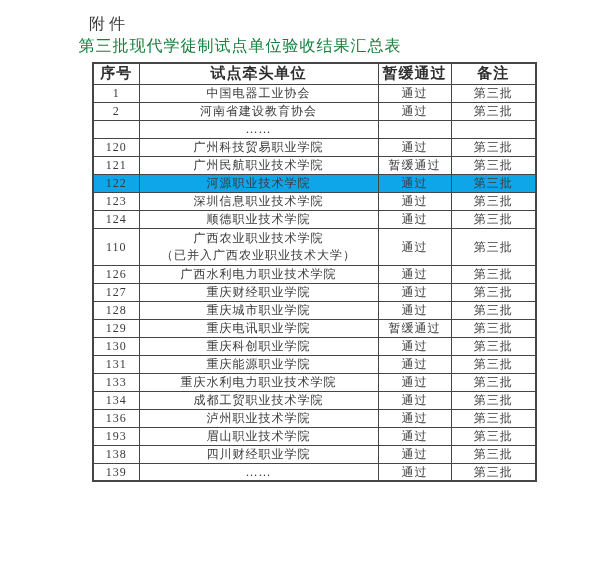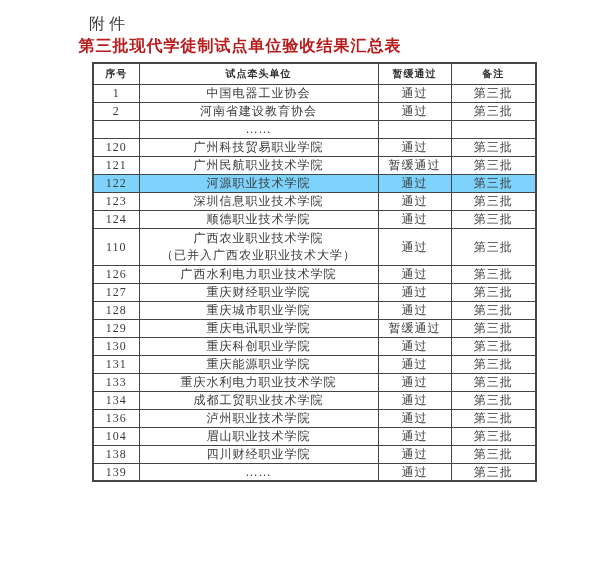--- a/index.html
+++ b/index.html
@@ -17,23 +17,23 @@
     font-size: 16px;
     letter-spacing: 4px;
     color: #3a3a3a;
   }
   .doc-title {
     position: absolute;
     left: 0; top: 36px;
     width: 480px;
     text-align: center;
     font-size: 16px;
-    font-weight: bold;
+    font-weight: normal;
     letter-spacing: 1px;
-    color: #b91c1c;
+    color: #15803d;
   }
   table.results {
     position: absolute;
     left: 92px; top: 62px;
     width: 443px;
     border-collapse: collapse;
     table-layout: fixed;
     border: 2px solid #454545;
   }
   table.results th, table.results td {
@@ -41,21 +41,21 @@
     text-align: center;
     vertical-align: middle;
     padding: 0 2px;
     letter-spacing: 1px;
     color: #3a3a3a;
     overflow: hidden;
     white-space: nowrap;
   }
   table.results th {
     height: 21px;
-    font-size: 10px;
+    font-size: 15px;
     font-weight: bold;
     color: #2e2e2e;
   }
   table.results td {
     height: 18px;
     font-size: 12px;
     line-height: 16px;
   }
   table.results tr.tall td { height: 37px; }
   table.results tr.tall td .line { line-height: 17px; }
@@ -106,21 +106,21 @@
         <td>广州科技贸易职业学院</td>
         <td>通过</td>
         <td>第三批</td>
       </tr>
       <tr>
         <td>121</td>
         <td>广州民航职业技术学院</td>
         <td>暂缓通过</td>
         <td>第三批</td>
       </tr>
-      <tr style="background: #7dd3fc;">
+      <tr style="background: #0ea5e9;">
         <td>122</td>
         <td>河源职业技术学院</td>
         <td>通过</td>
         <td>第三批</td>
       </tr>
       <tr>
         <td>123</td>
         <td>深圳信息职业技术学院</td>
         <td>通过</td>
         <td>第三批</td>
@@ -188,21 +188,21 @@
         <td>通过</td>
         <td>第三批</td>
       </tr>
       <tr>
         <td>136</td>
         <td>泸州职业技术学院</td>
         <td>通过</td>
         <td>第三批</td>
       </tr>
       <tr>
-        <td>104</td>
+        <td>193</td>
         <td>眉山职业技术学院</td>
         <td>通过</td>
         <td>第三批</td>
       </tr>
       <tr>
         <td>138</td>
         <td>四川财经职业学院</td>
         <td>通过</td>
         <td>第三批</td>
       </tr>

